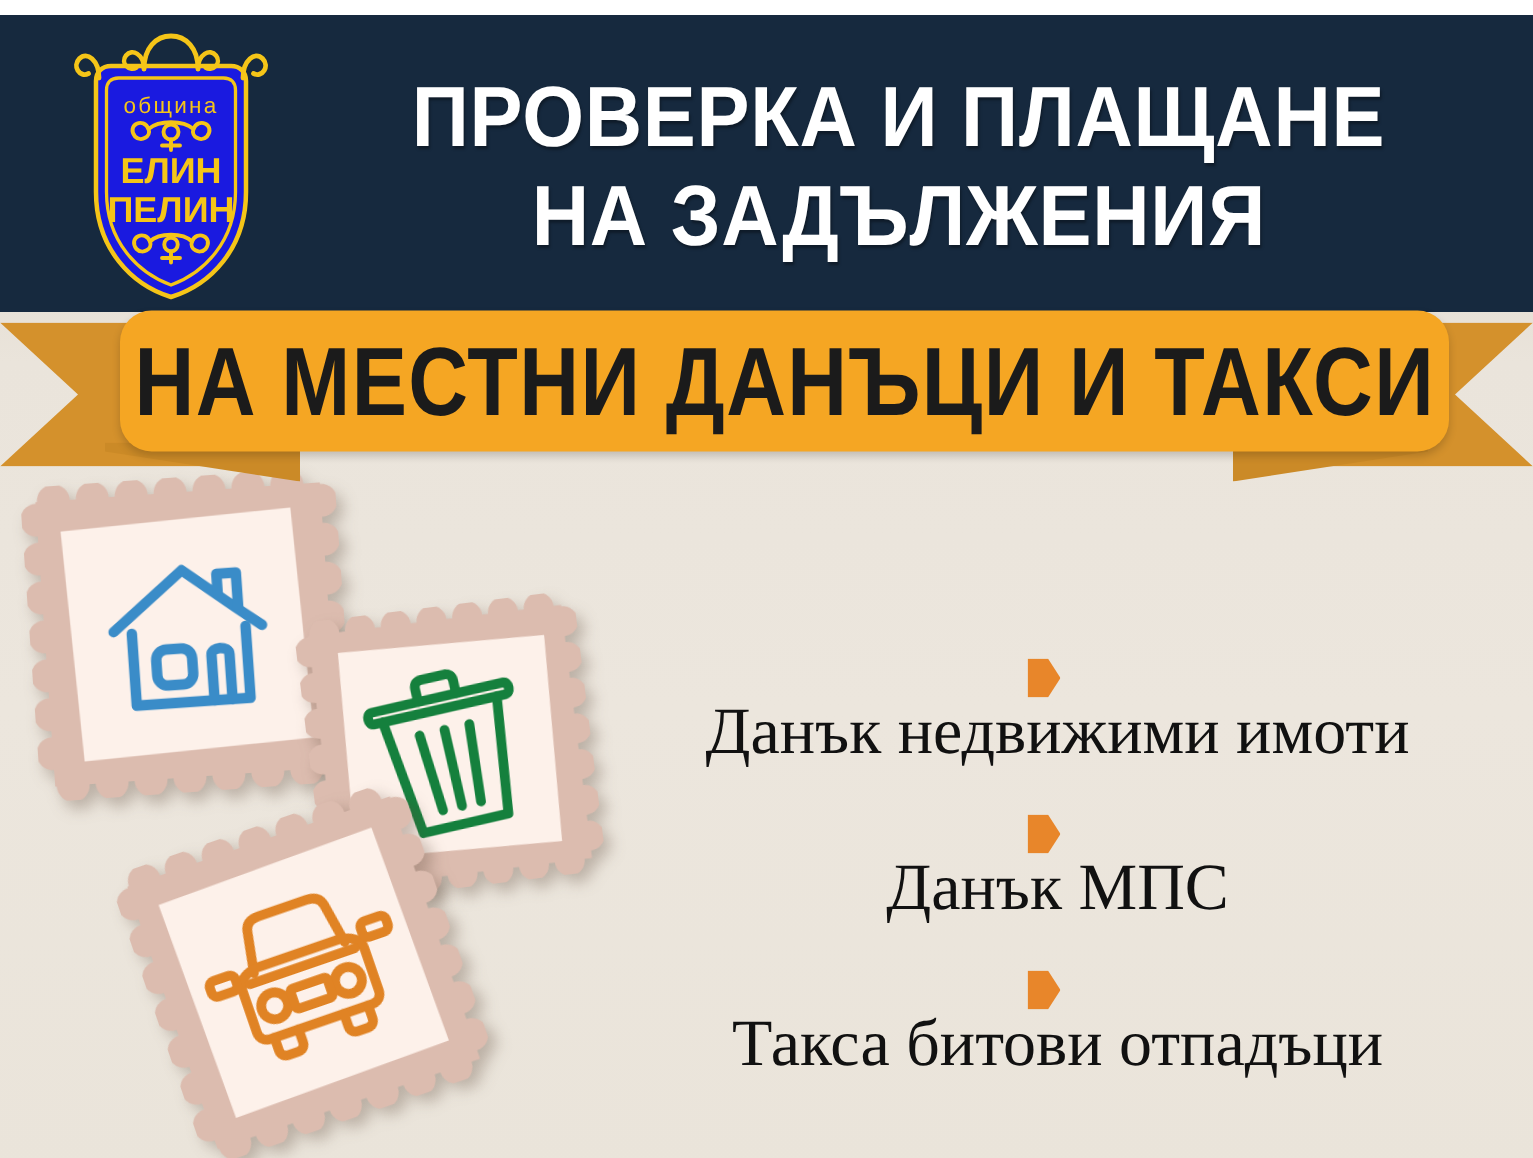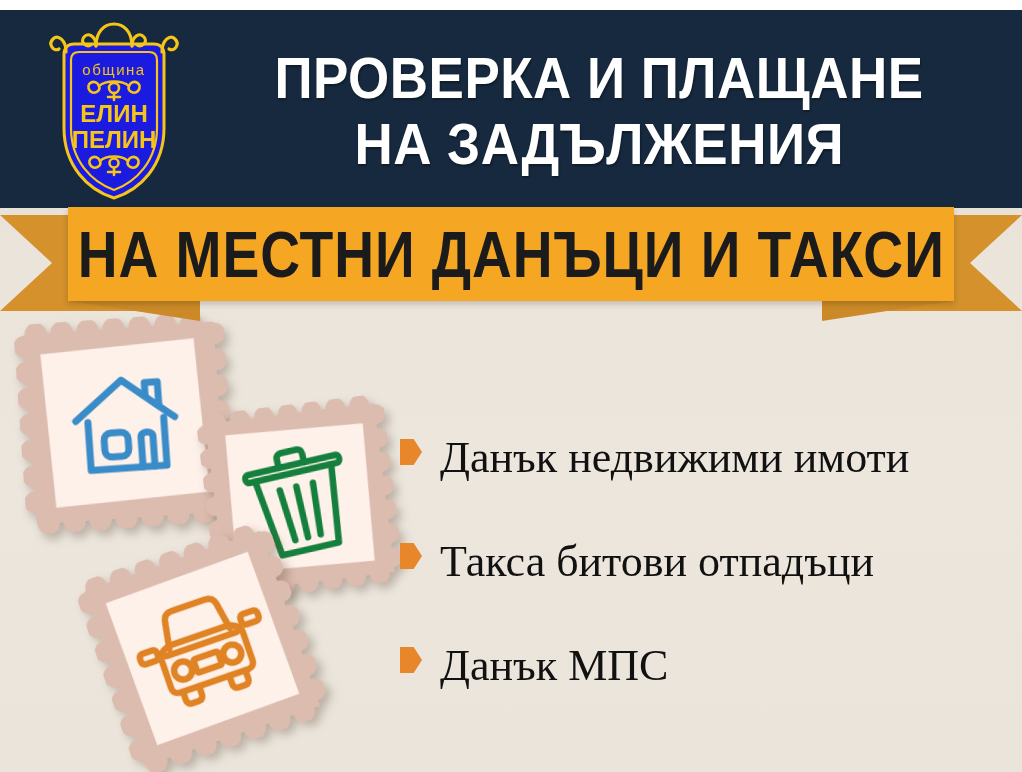--- a/index.html
+++ b/index.html
@@ -91,29 +91,30 @@
     position: absolute;
     top: 88px;
     width: 130px;
     height: 30px;
     background: #cb8a27;
   }
   .ribbon-fold.left  { left: 70px;  clip-path: polygon(0 0, 130px 0, 130px 26px, 0 6px); }
   .ribbon-fold.right { right: 70px; clip-path: polygon(0 0, 130px 0, 130px 6px, 0 26px); }
   .ribbon-main {
     position: absolute;
-    left: 68px;
+    left: 80px;
     top: 0;
     width: 886px;
     height: 94px;
     background: #f5a623;
     box-shadow: 0 3px 6px rgba(0,0,0,0.18);
     display: flex;
     align-items: center;
     justify-content: center;
+    border-radius: 21px;
   }
   .ribbon-text {
     color: #1b1b1b;
     font-family: "Liberation Sans Narrow", "Liberation Sans", sans-serif;
     font-weight: bold;
     font-size: 60px;
     letter-spacing: 1px;
     white-space: nowrap;
     transform: scaleX(0.92) scaleY(1.08);
   }
@@ -129,22 +130,23 @@
   
   .list {
     position: absolute;
     left: 400px;
     top: 425px;
     width: 610px;
     z-index: 4;
   }
   .list-item {
     display: flex;
-    align-items: flex-start;
+    align-items: center;
     height: 104px;
+    flex-direction: column;
   }
   .bullet {
     width: 22px;
     height: 26px;
     flex: 0 0 auto;
     background: #e8862a;
     clip-path: polygon(0 0, 62% 0, 100% 50%, 62% 100%, 0 100%);
     margin-right: 18px;
     margin-top: 4px;
   }
@@ -363,21 +365,21 @@
     </svg>
   </div>
 
   <div class="list">
     <div class="list-item">
       <span class="bullet"></span>
       <span class="list-label">Данък недвижими имоти</span>
     </div>
     <div class="list-item">
       <span class="bullet"></span>
-      <span class="list-label">Такса битови отпадъци</span>
+      <span class="list-label">Данък МПС</span>
     </div>
     <div class="list-item">
       <span class="bullet"></span>
-      <span class="list-label">Данък МПС</span>
+      <span class="list-label">Такса битови отпадъци</span>
     </div>
   </div>
 
 </div>
 
 </body></html>

